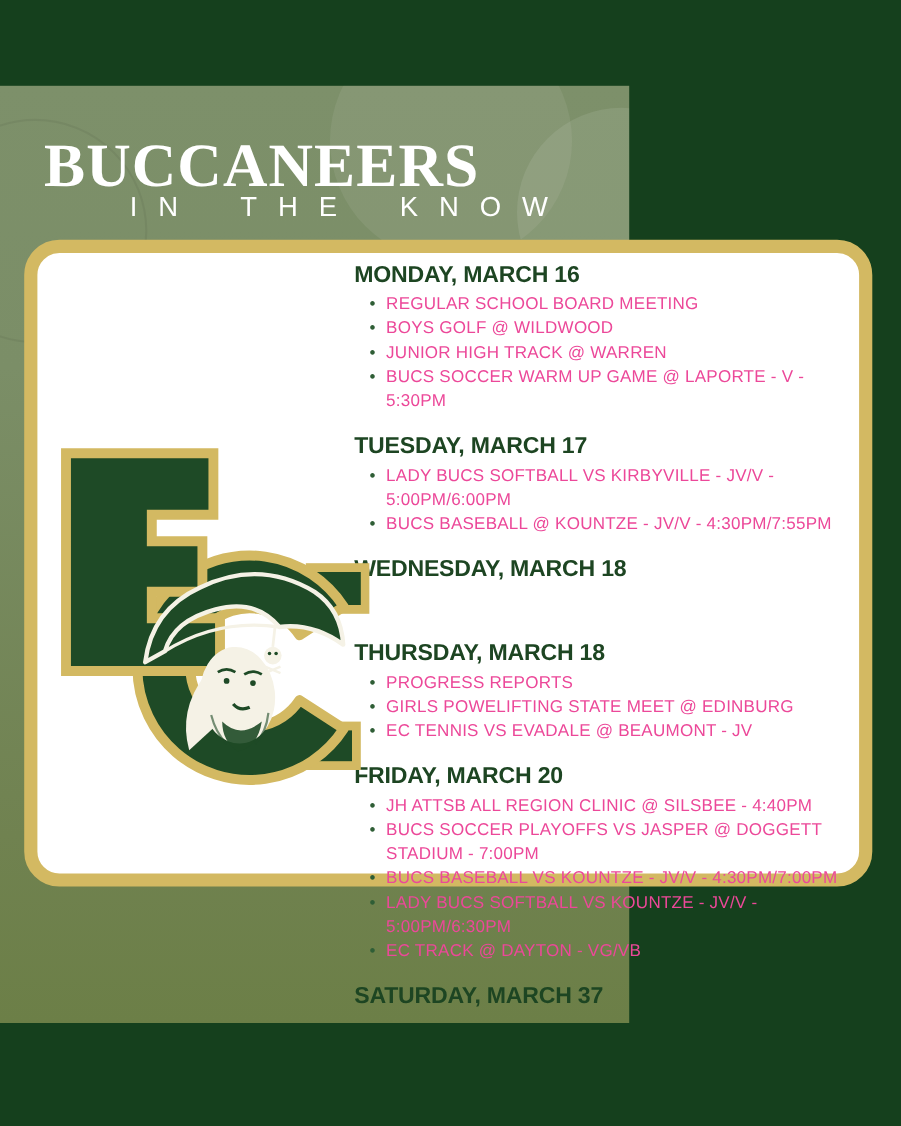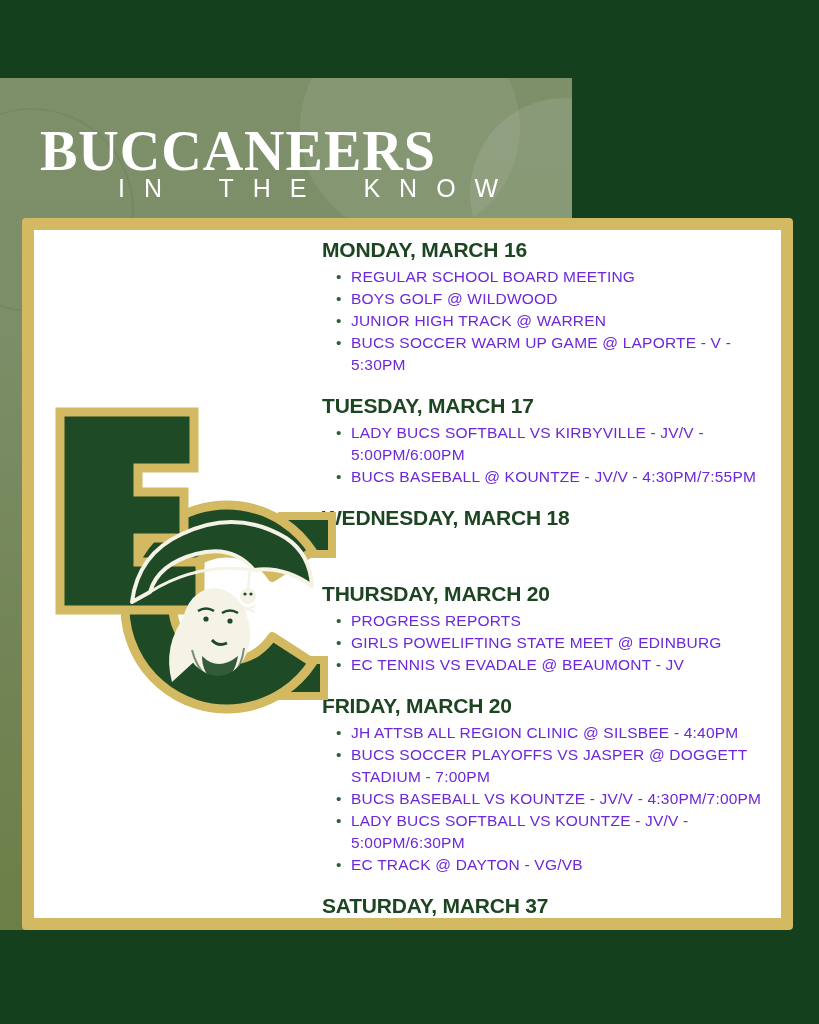--- a/index.html
+++ b/index.html
@@ -50,25 +50,25 @@
     font-weight: 400;
     letter-spacing: 19px;
     word-spacing: 12px;
     white-space: nowrap;
   }
 
   
   .card {
     position: absolute;
     left: 22px; top: 218px;
-    width: 771px; height: 712px;
+    width: 771px; height: 588px;
     box-sizing: border-box;
     background: #ffffff;
     border: 12px solid #d3b962;
-    border-radius: 4px;
+    border-radius: 32px;
   }
   .sections {
     position: absolute;
     left: 288px; top: 8px;
     width: 458px;
   }
   .day { margin: 0 0 18px 0; }
   .day.empty { margin-bottom: 52px; }
   .day-title {
     margin: 0 0 4px 0;
@@ -79,21 +79,21 @@
     line-height: 24px;
     white-space: nowrap;
   }
   .events { list-style: none; margin: 0; padding: 0; }
   .event {
     position: relative;
     padding-left: 29px;
     font-size: 15.5px;
     line-height: 22px;
     letter-spacing: 0.2px;
-    color: #6d28d9;
+    color: #ec4899;
   }
   .event::before {
     content: "\2022";
     position: absolute;
     left: 14px; top: 0;
     color: #2f5e36;
   }
 
   
   .logo {
@@ -137,21 +137,21 @@
             <li class="event">BUCS BASEBALL @ KOUNTZE - JV/V - 4:30PM/7:55PM</li>
           </ul>
   </section>
 
   <section class="day empty">
     <h2 class="day-title">WEDNESDAY, MARCH 18</h2>
 
   </section>
 
   <section class="day">
-    <h2 class="day-title">THURSDAY, MARCH 20</h2>
+    <h2 class="day-title">THURSDAY, MARCH 18</h2>
     <ul class="events">
             <li class="event">PROGRESS REPORTS</li>
             <li class="event">GIRLS POWELIFTING STATE MEET @ EDINBURG</li>
             <li class="event">EC TENNIS VS EVADALE @ BEAUMONT - JV</li>
           </ul>
   </section>
 
   <section class="day">
     <h2 class="day-title">FRIDAY, MARCH 20</h2>
     <ul class="events">

